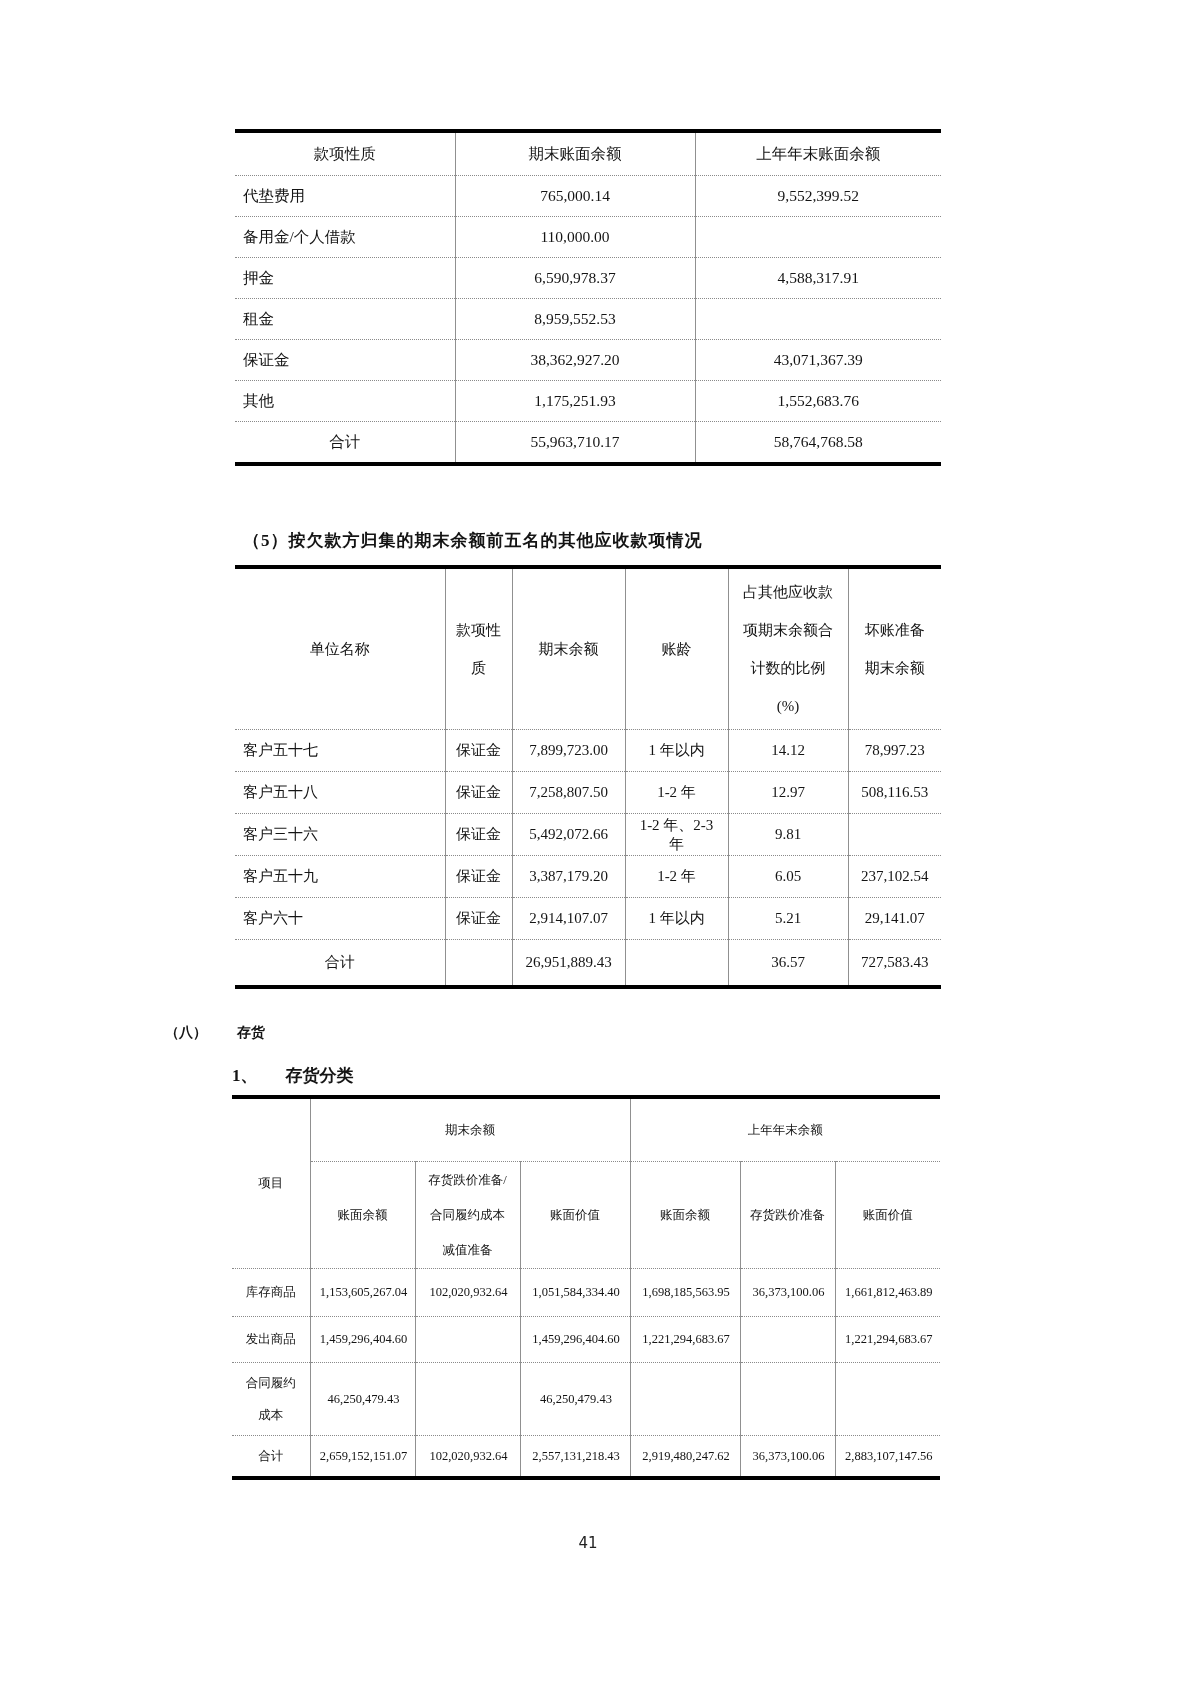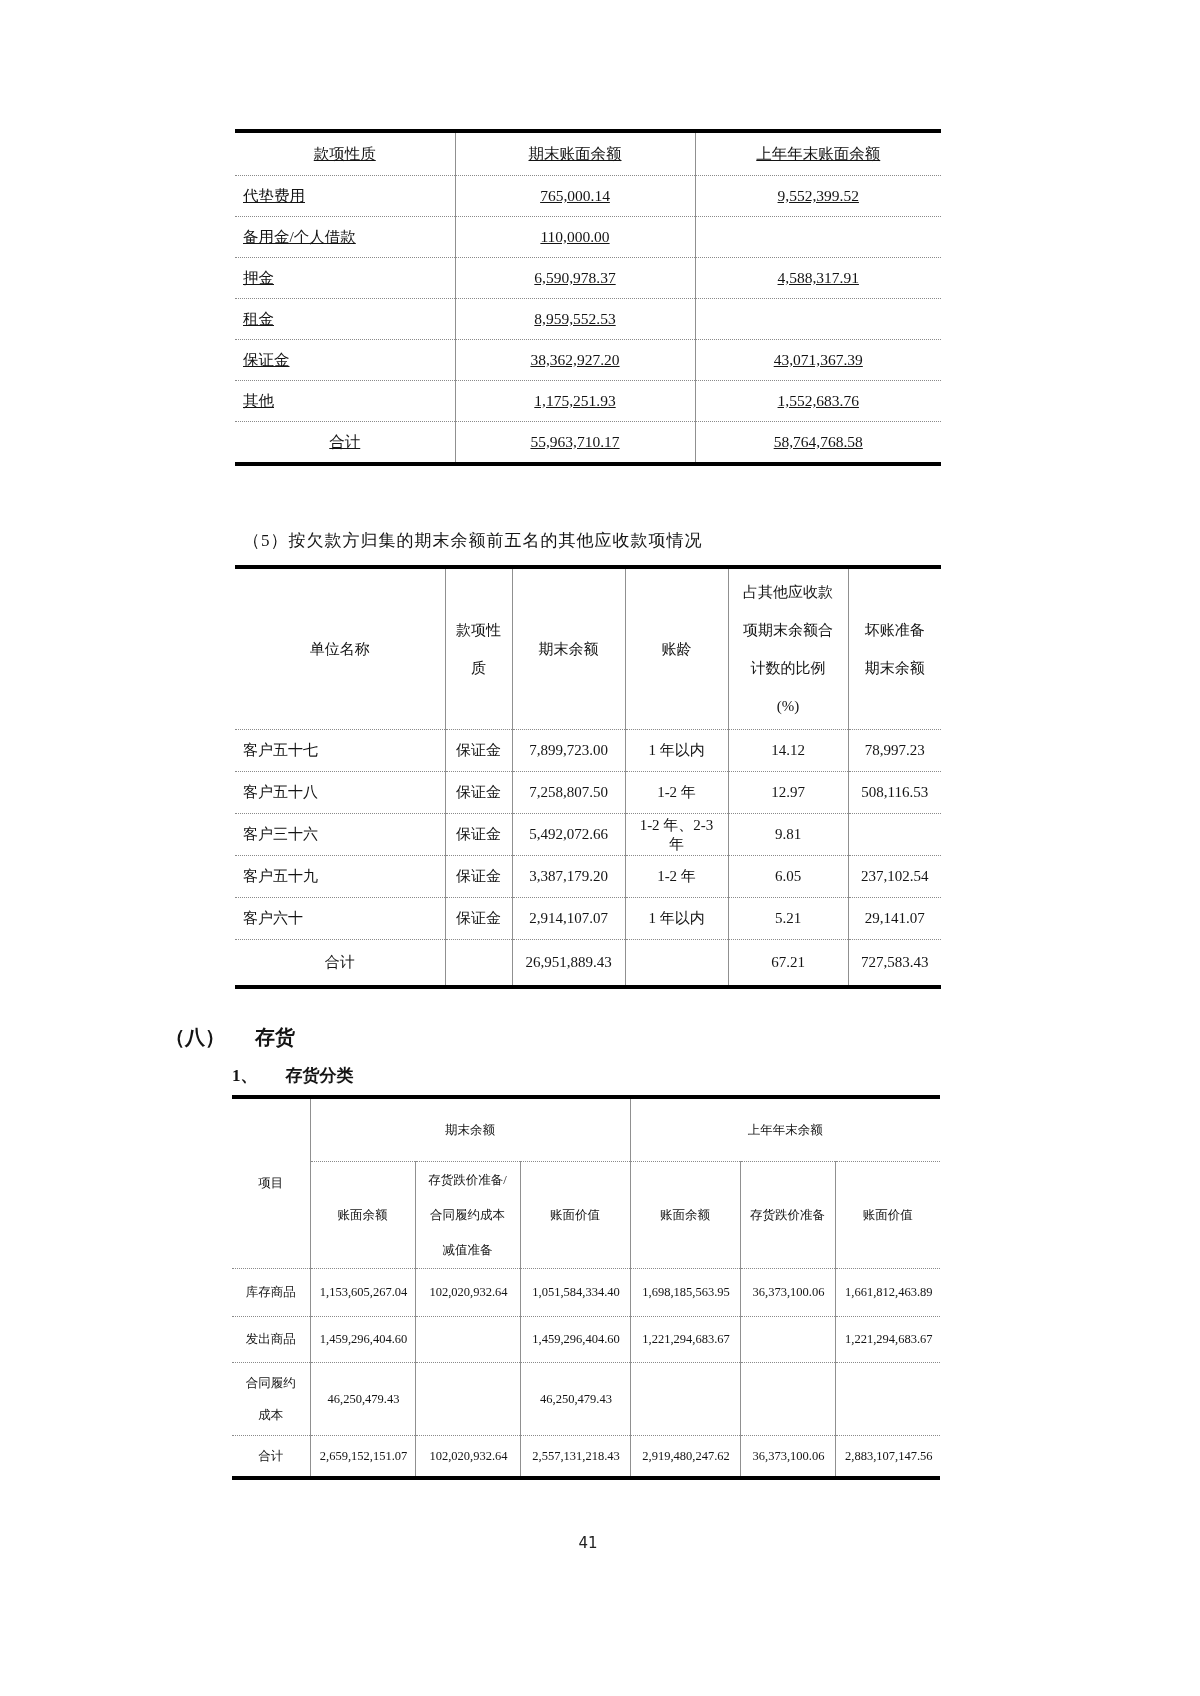--- a/index.html
+++ b/index.html
@@ -18,35 +18,35 @@
   }
   .t tr > *:first-child { border-left:none; }
   .t tr > *:last-child  { border-right:none; }
   .t tbody tr:last-child td { border-bottom:none; }
   .l { text-align:left;  padding-left:12px; }
   .r { text-align:center; padding-right:10px; }
   .c { text-align:center; }
   .ws { white-space:pre-line; }
 
   
-  .t1 { left:235px; top:129px; width:706px; font-size:15.5px;text-decoration:underline; }
+  .t1 { left:235px; top:129px; width:706px; font-size:15.5px; }
   .t1 th { height:42px; text-align:center; }
   .t1 td { height:40px; }
 
   
-  .h5 { position:absolute; left:243px; top:529px; font-size:17px; font-weight:normal; letter-spacing:1px; }
+  .h5 { position:absolute; left:243px; top:529px; font-size:17px; font-weight:bold; letter-spacing:1px; }
 
   
   .t2 { left:235px; top:565px; width:706px; font-size:15px; }
   .t2 th { height:160px; text-align:center; line-height:2.55; font-size:15px; }
   .t2 td { height:41px; }
   .t2 tbody tr:last-child td { height:45px; }
 
   
-  .h8 { position:absolute; left:165px; top:1024px; font-size:20px; font-weight:bold; }
+  .h8 { position:absolute; left:165px; top:1024px; font-size:14px; font-weight:bold; }
   .h8 .gap { display:inline-block; width:30px; }
   .h81 { position:absolute; left:232px; top:1064px; font-size:17px; font-weight:bold; }
   .h81 .gap { display:inline-block; width:28px; }
 
   
   .t3 { left:232px; top:1095px; width:708px; font-size:12.5px; }
   .t3 th { text-align:center; font-size:12.5px; }
   .t3 .grow th { height:62px; }
   .t3 .srow th { height:106px; line-height:2.8; }
   .t3 td { height:47px; }
@@ -180,21 +180,21 @@
         <td class="r">2,914,107.07</td>
         <td class="c">1 年以内</td>
         <td class="r">5.21</td>
         <td class="r">29,141.07</td>
       </tr>
       <tr>
         <td class="c">合计</td>
         <td class="c"></td>
         <td class="r">26,951,889.43</td>
         <td class="c"></td>
-        <td class="r">67.21</td>
+        <td class="r">36.57</td>
         <td class="r">727,583.43</td>
       </tr>
     </tbody>
   </table>
 
   <div class="h8">
     <span>（八）</span><span class="gap"></span><span>存货</span>
   </div>
   <div class="h81">
     <span>1、</span><span class="gap"></span><span>存货分类</span>

